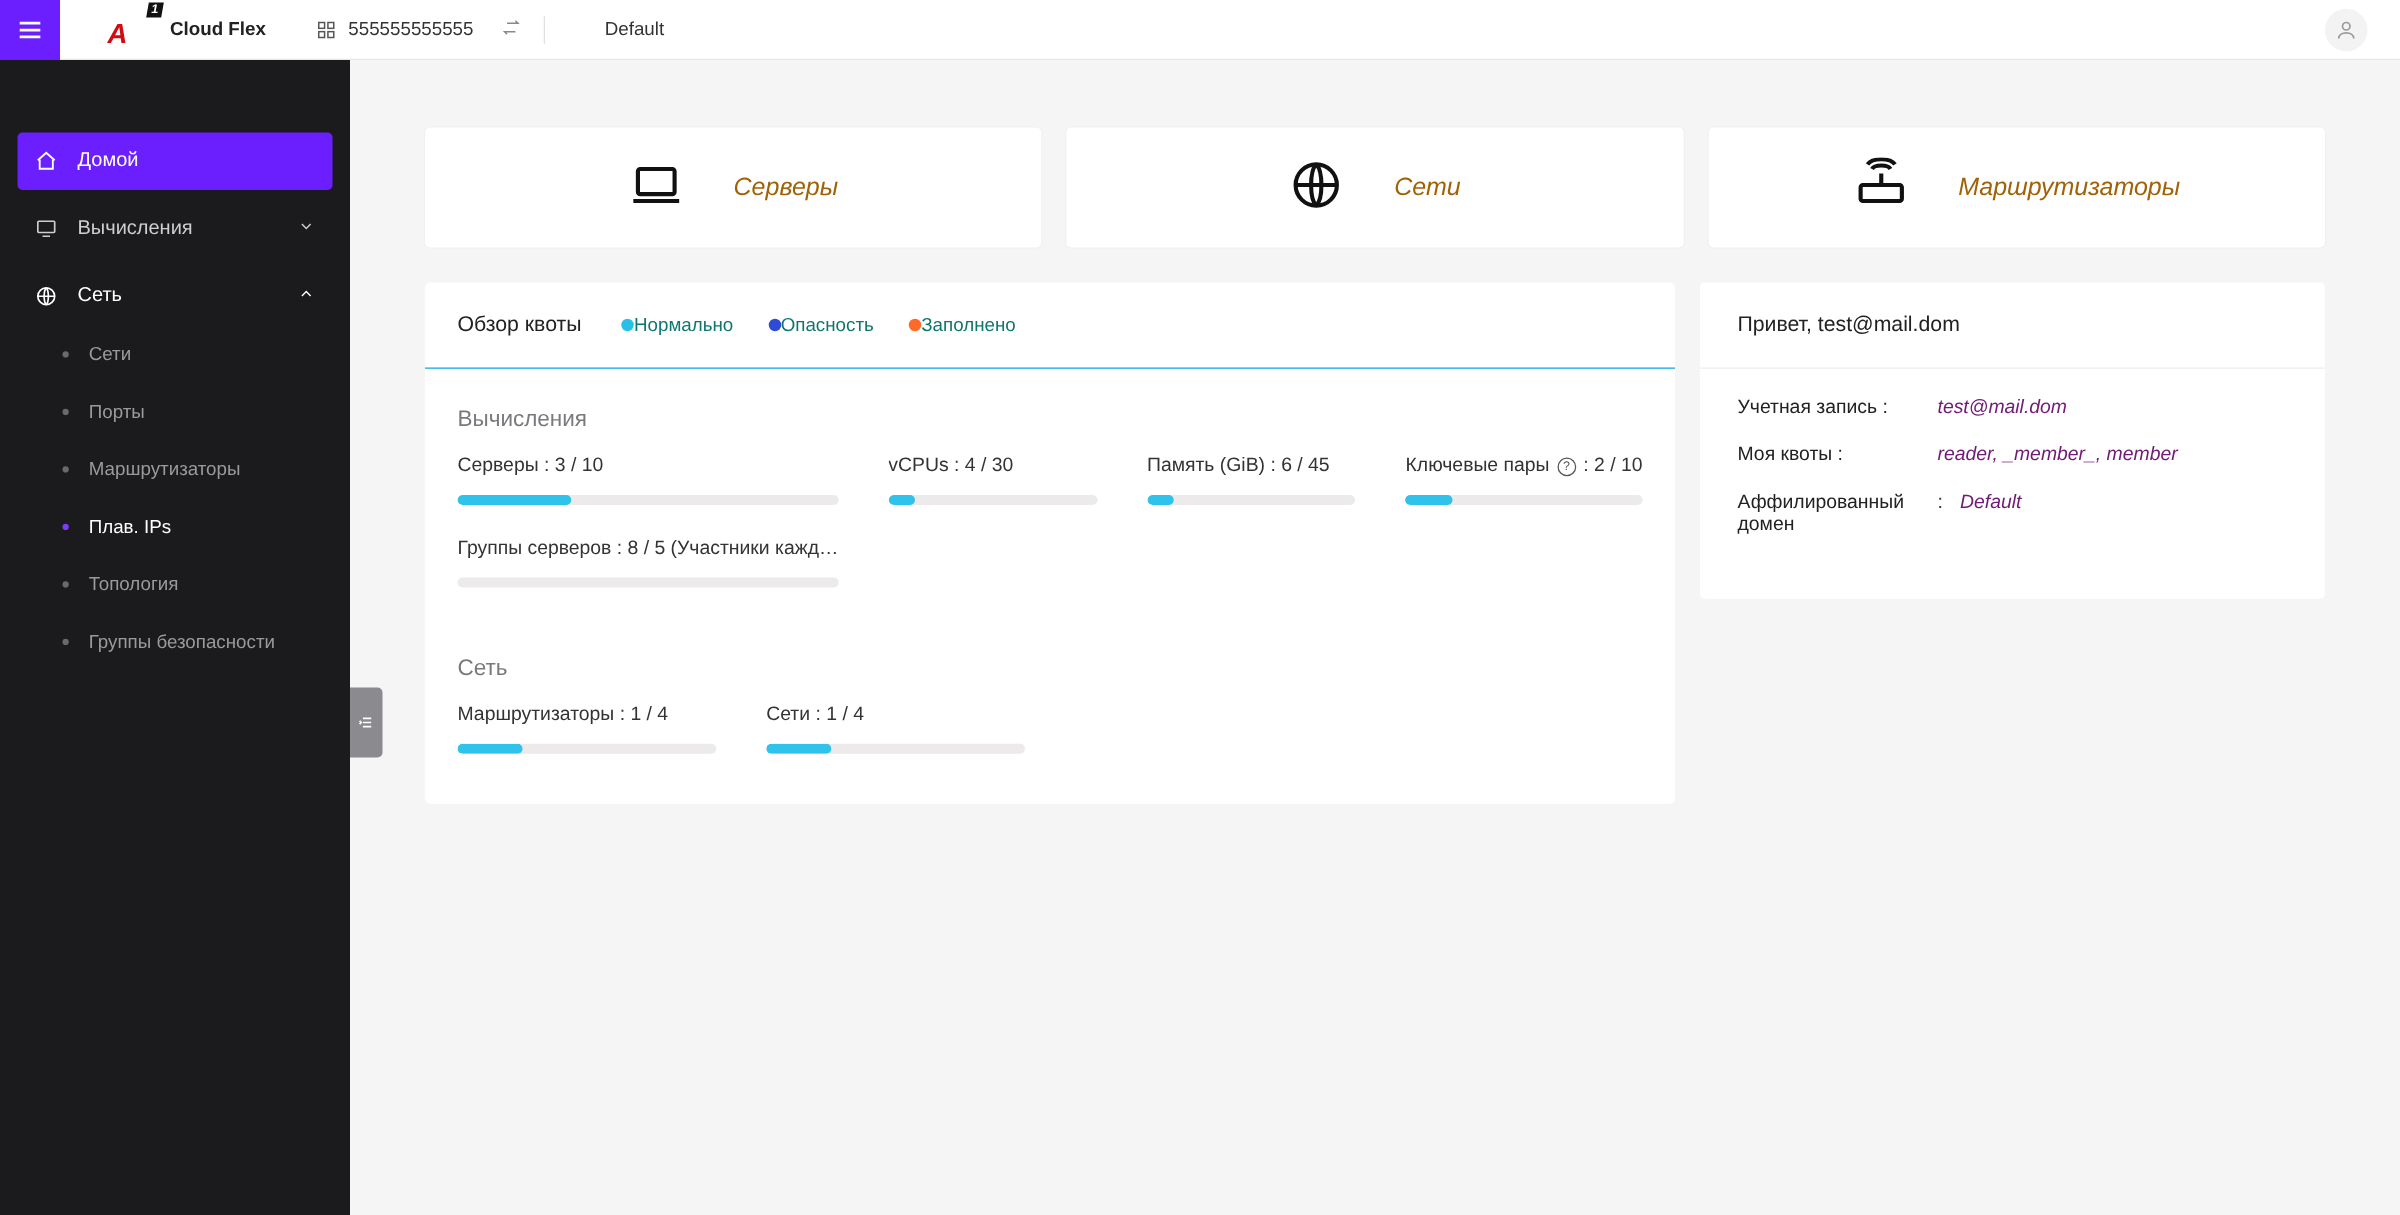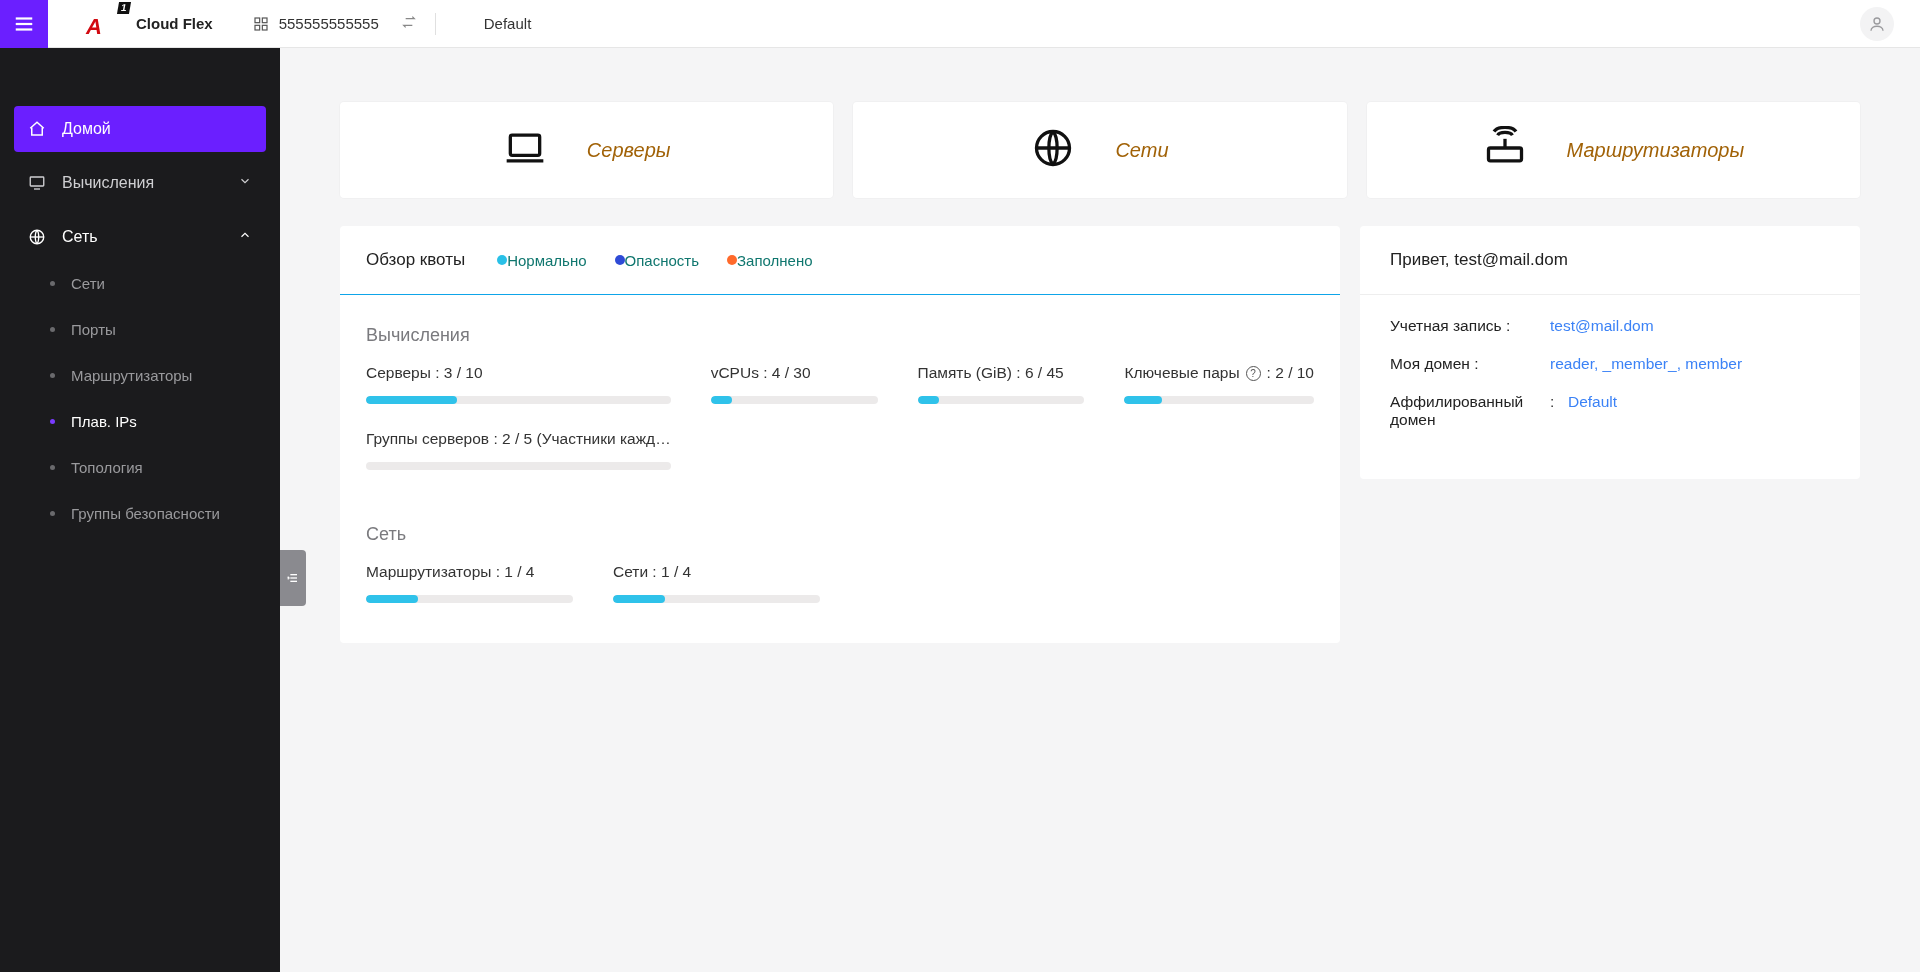--- a/index.html
+++ b/index.html
@@ -120,21 +120,21 @@
     width:15px; height:15px; border:1.4px solid #555; border-radius:50%;
     font-size:10px; display:inline-flex; align-items:center; justify-content:center; color:#555;
   }
   .bar { height:8px; background:#eceaea; border-radius:5px; margin-top:14px; overflow:hidden; }
   .bar .fill { height:100%; background:#2fc2ea; border-radius:5px; }
 
   .user-header { padding:24px 30px; border-bottom:1px solid #eee; font-size:17px; color:#222; }
   .user-body { padding:22px 30px 30px; font-size:15.5px; color:#333; }
   .urow { display:flex; gap:10px; margin-bottom:20px; }
   .urow .k { width:150px; color:#222; }
-  .urow .v { flex:1; color:#3b82f6; word-break:break-word; }
+  .urow .v { flex:1; color:#701a75; word-break:break-word;font-style:italic; }
 
   
   .drawer-tab {
     position:absolute; left:0; top:50%; transform:translateY(40px);
     width:26px; height:56px; background:#8a8a8f; color:#fff;
     border-radius:0 4px 4px 0; display:flex; align-items:center; justify-content:center;
     cursor:pointer;
   }
   .drawer-tab svg { width:16px; height:16px; }
 </style>
@@ -342,21 +342,21 @@
                   <div class="metric-label">
                     <span>Ключевые пары</span>
                     <span class="help">?</span>
                     <span>: 2 / 10</span>
                   </div>
                   <div class="bar">
                       <div class="fill" style="width:20%"></div>
                     </div>
                 </div>
                 <div>
-                  <div class="metric-label">Группы серверов : 2 / 5 (Участники кажд…</div>
+                  <div class="metric-label">Группы серверов : 8 / 5 (Участники кажд…</div>
                   <div class="bar">
                       <div class="fill" style="width:0%"></div>
                     </div>
                 </div>
                 <div></div>
               </div>
 
               <div style="height:46px"></div>
               <div class="section-title">Сеть</div>
               <div class="metrics-grid">
@@ -377,21 +377,21 @@
           </div>
 
           <div class="panel user-panel">
             <div class="user-header">Привет, test@mail.dom</div>
             <div class="user-body">
               <div class="urow">
                 <div class="k">Учетная запись :</div>
                 <div class="v">test@mail.dom</div>
               </div>
               <div class="urow">
-                <div class="k">Моя домен :</div>
+                <div class="k">Моя квоты :</div>
                 <div class="v">reader, _member_, member</div>
               </div>
               <div class="urow">
                 <div class="k">
                   <span>Аффилированный домен</span>
                 </div>
                 <div style="width:8px"><span>:</span></div>
                 <div class="v">Default</div>
               </div>
             </div>

